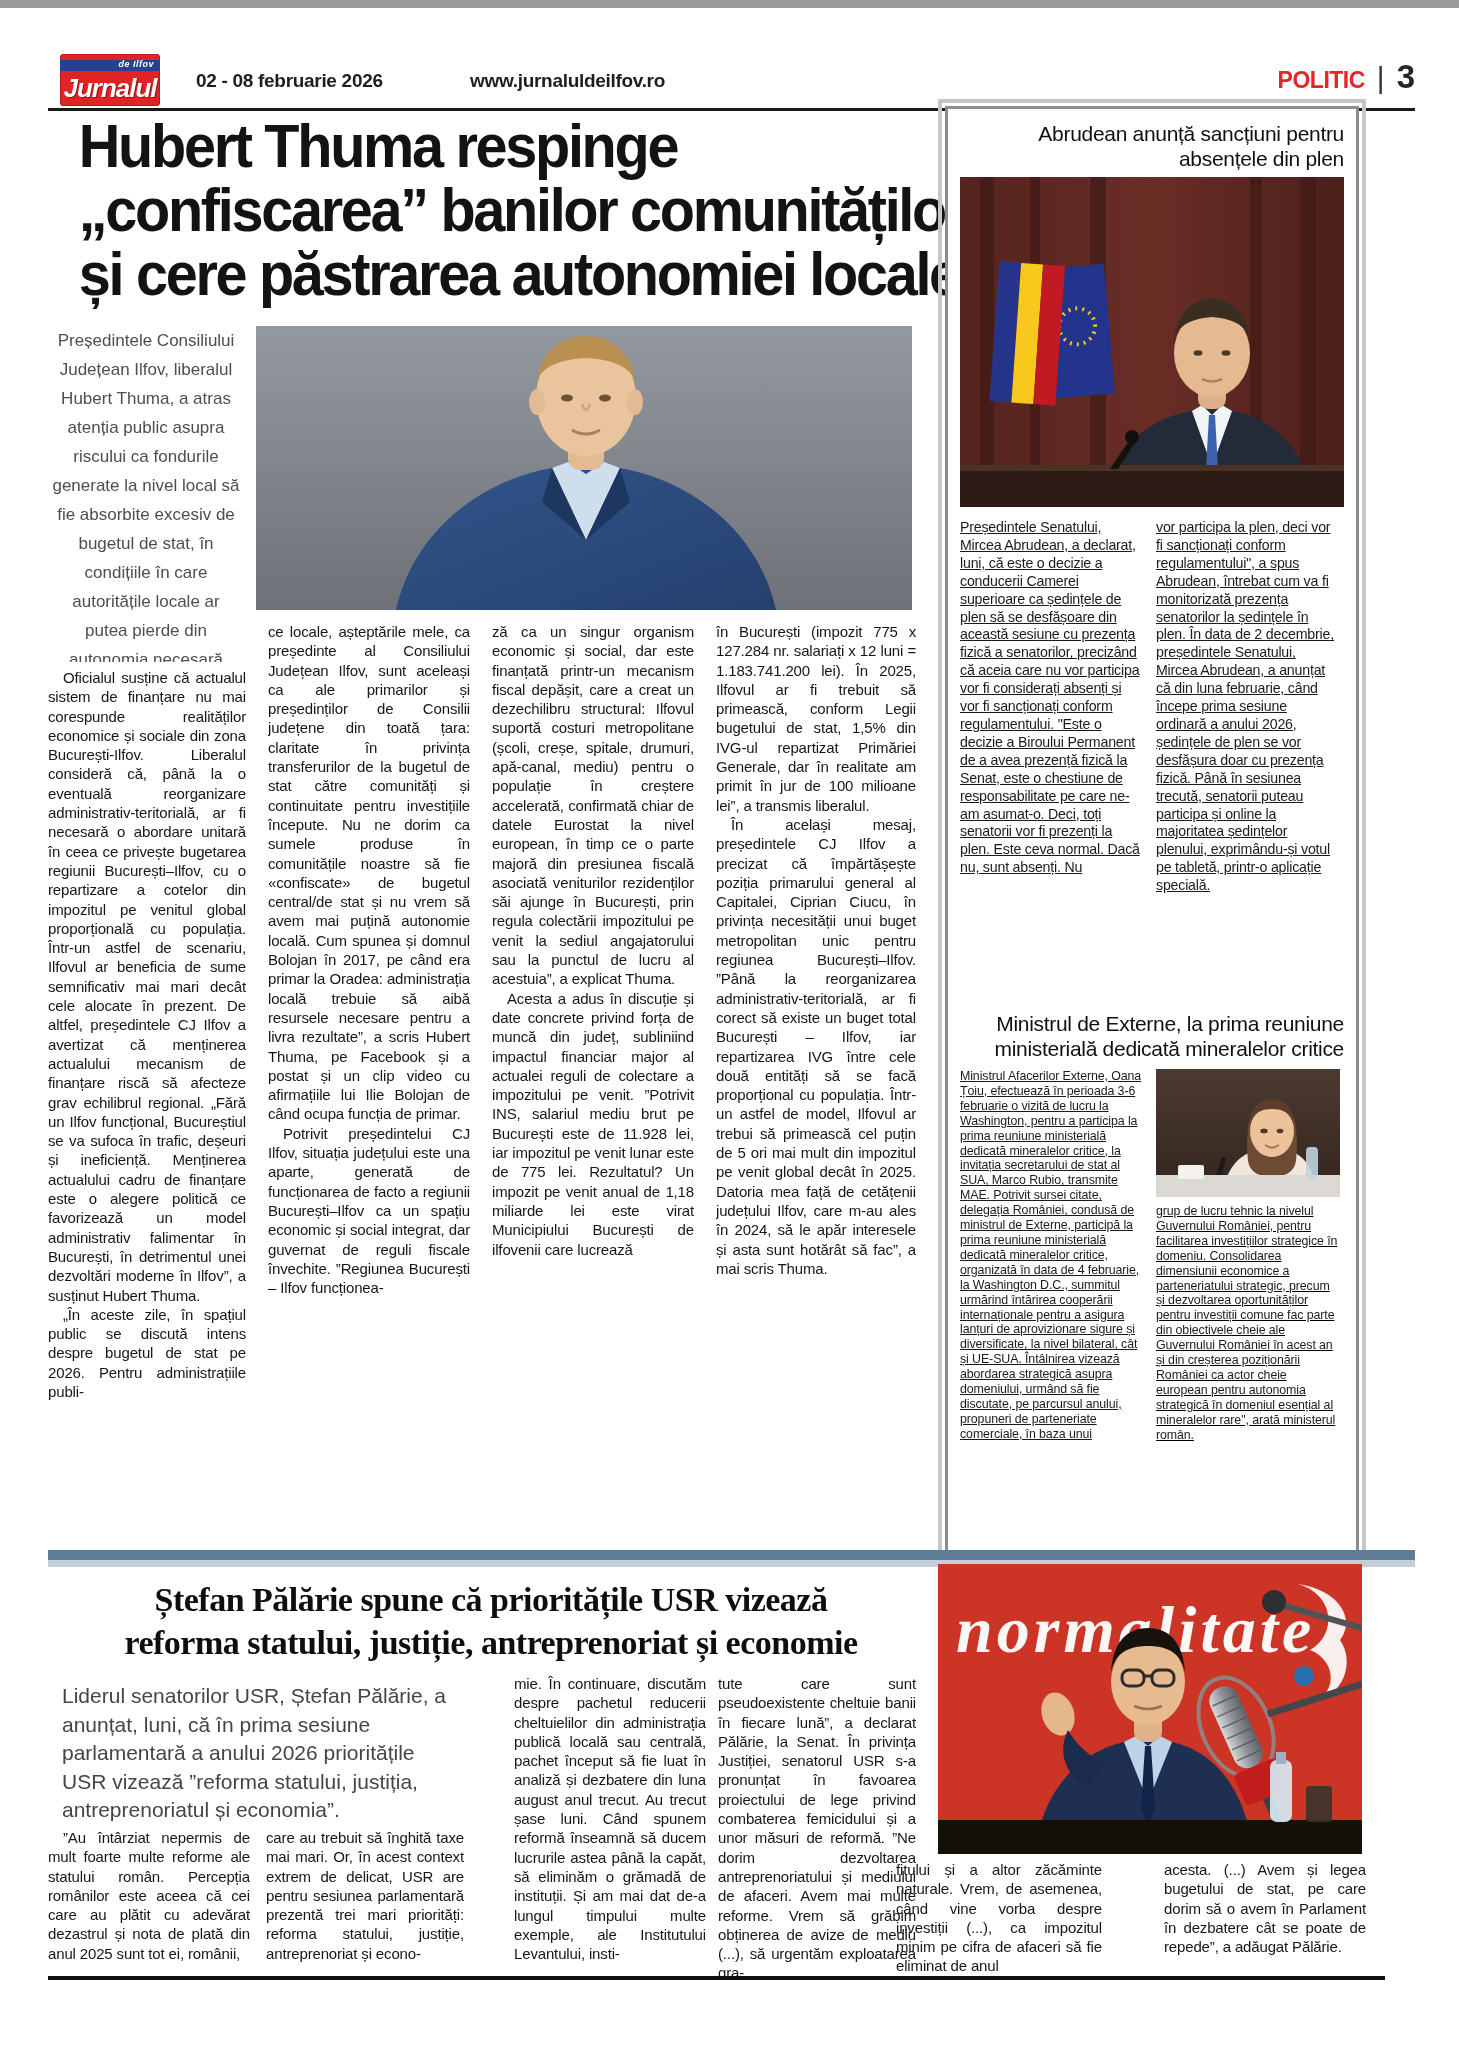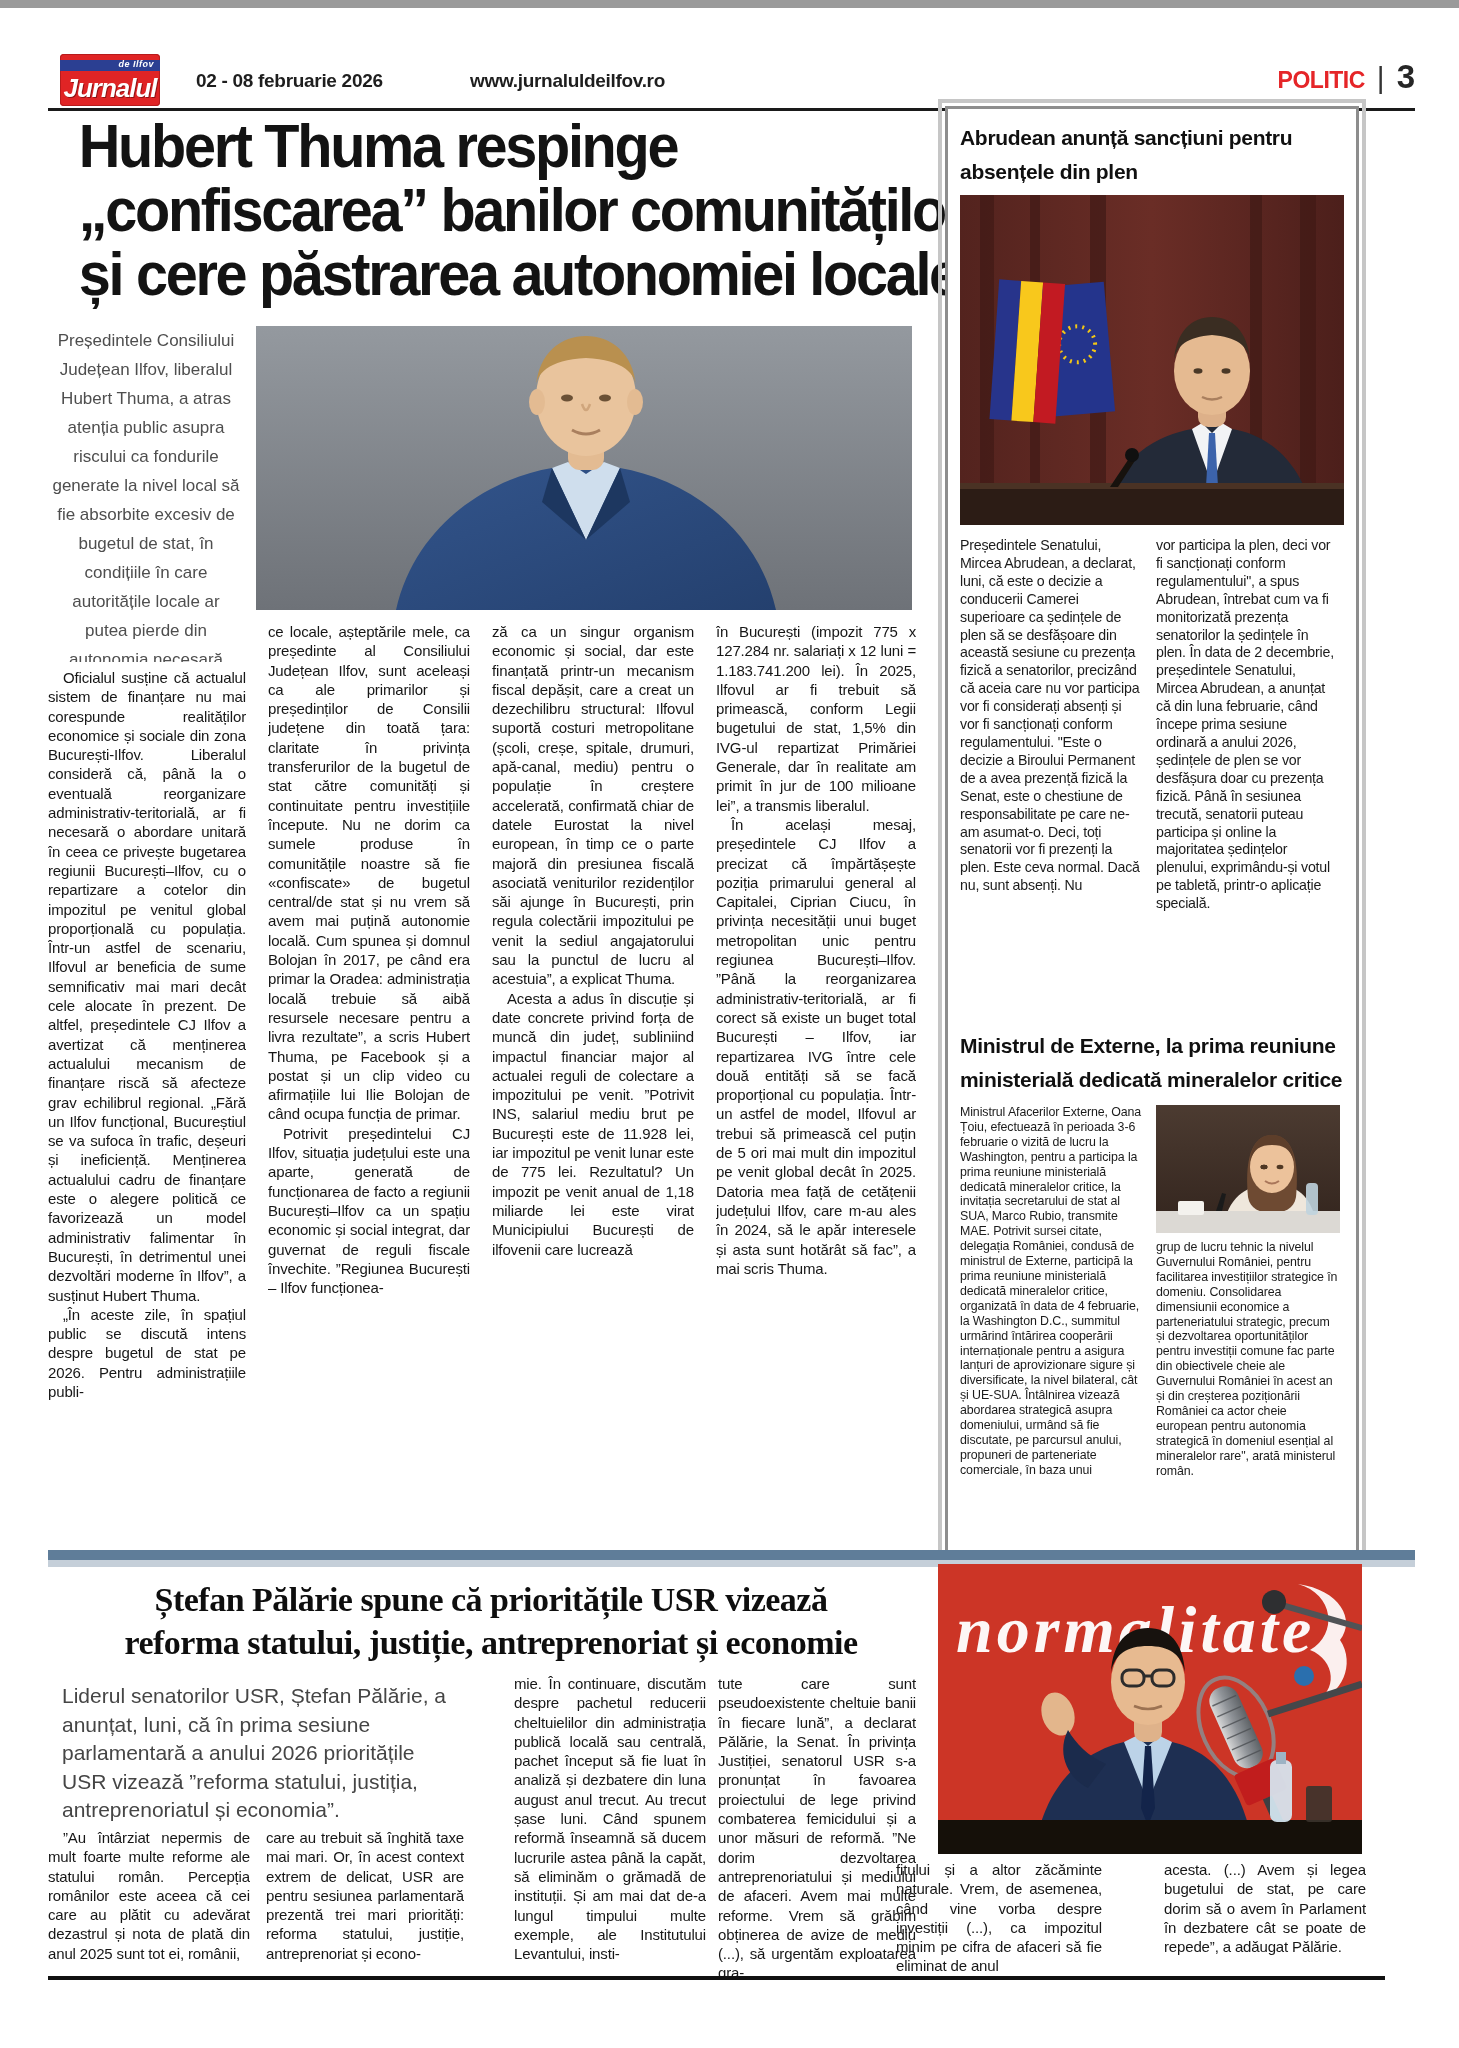--- a/index.html
+++ b/index.html
@@ -32,23 +32,23 @@
               letter-spacing:-0.15px; overflow:hidden; }
   .body-txt p { margin:0; }
   .body-txt p + p { text-indent:15px; }
   .indent-first p:first-child { text-indent:15px; }
   .photo-frame { overflow:hidden; background:#84888d; }
   .photo-frame svg { display:block; }
 
   
   .sb-box { border:3px solid #8d8d8d; outline:4px solid #c6c6c6; outline-offset:3px;
             background:#fff; padding:12px; overflow:hidden; }
-  .sb-title { font-size:21px; line-height:34px; font-weight:bold; color:#101010; letter-spacing:-0.3px; }
+  .sb-title { font-size:21px; line-height:25px; font-weight:normal; color:#101010; letter-spacing:-0.3px;text-align:right; }
   .sb-cols { display:flex; gap:12px; margin-top:8px; }
-  .sb-col { width:184px; overflow:hidden; }
+  .sb-col { width:184px; overflow:hidden;text-decoration:underline; }
   .sb-txt { font-size:14.2px; line-height:17.9px; color:#1b1b1b; letter-spacing:-0.2px; }
   .sb-txt2 { font-size:12.4px; line-height:14.9px; color:#1b1b1b; letter-spacing:-0.1px; }
   .sb-photo { margin-top:6px; overflow:hidden; }
   .sb-title2 { margin-top:12px; }
 
   
   .divider-top { background:#5f7d99; }
   .divider-bottom { background:#c5cfd9; }
   .bottom-title { font-family:"Liberation Serif", serif; font-weight:bold; text-align:center;
                   font-size:34px; line-height:43px; color:#0e0e0e; letter-spacing:-0.5px; }

